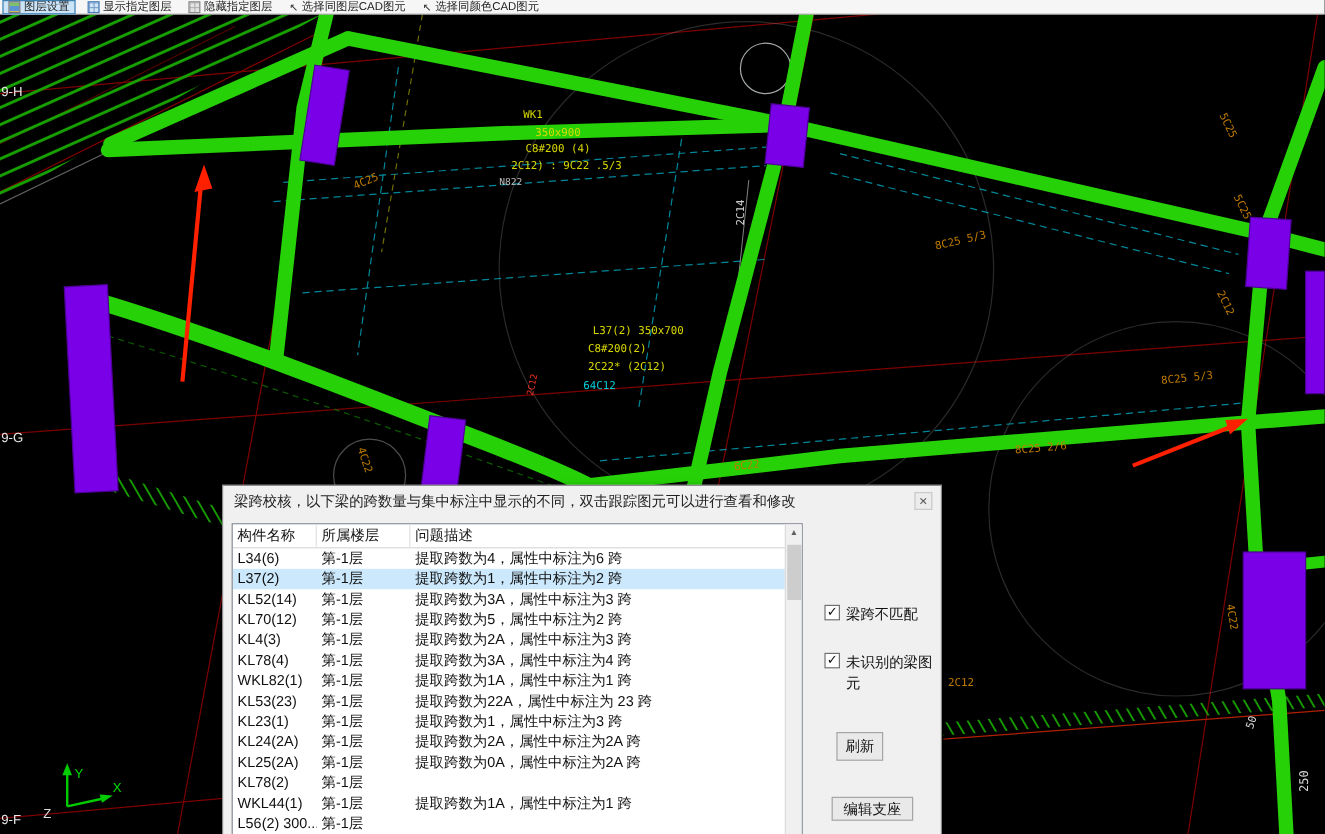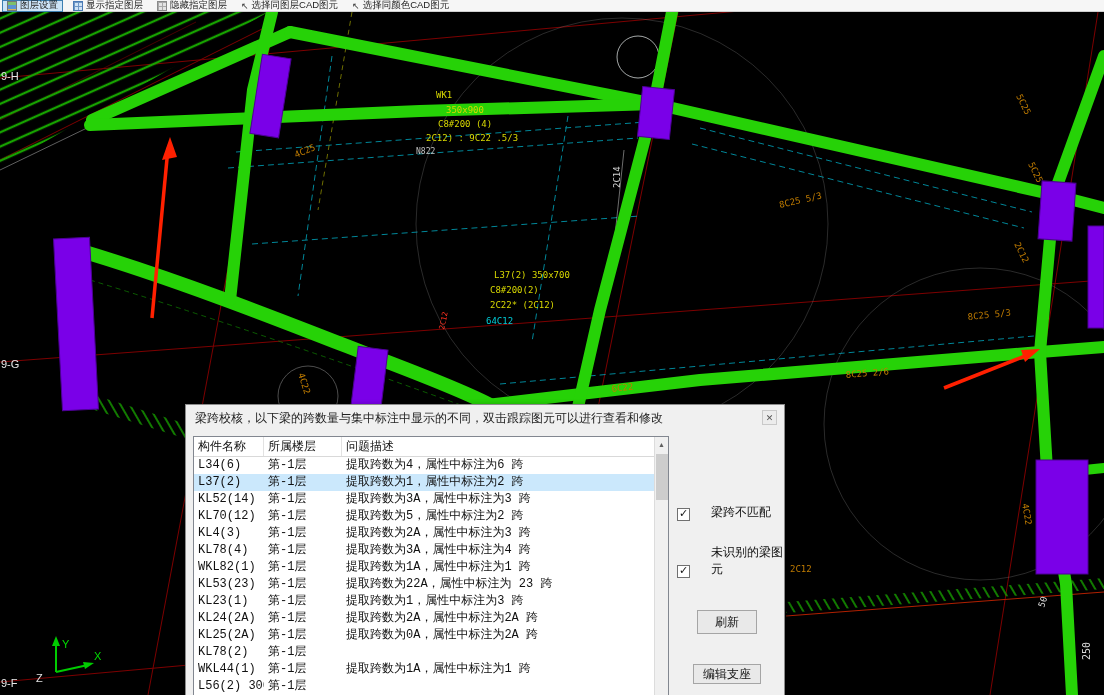--- a/index.html
+++ b/index.html
@@ -43,36 +43,36 @@
          background:#fff; border:1px solid #828790; overflow:hidden; }
   .thead { display:flex; height:20px; line-height:19px; background:#fff;
            border-bottom:1px solid #d9d9d9; color:#111; }
   .th { padding-left:4px; border-right:1px solid #e2e2e2; overflow:hidden; white-space:nowrap; }
   .c-name { width:70px; flex:0 0 auto; }
   .c-floor { width:78px; flex:0 0 auto; }
   .c-desc { flex:1; border-right:none; }
   .tbody { position:absolute; left:0; top:20px; right:14px; bottom:0; }
   .trow { display:flex; height:17px; line-height:17px; white-space:nowrap; }
   .trow.sel { background:#cbe8fc; }
-  .tcell { padding-left:4px; overflow:hidden;font-family:Liberation Mono, monospace; }
+  .tcell { padding-left:4px; overflow:hidden; }
   .vscroll { position:absolute; top:0; right:0; bottom:0; width:14px;
              background:#f0f0f0; border-left:1px solid #dcdcdc; }
   .sb-up { height:15px; font-size:7px; line-height:15px; text-align:center; color:#606060;
            background:#f0f0f0; }
   .sb-thumb { position:absolute; top:17px; left:1px; width:12px; height:46px; background:#cdcdcd; }
 
   .side { position:absolute; left:483px; top:31px; right:0; bottom:0; }
-  .chk { position:absolute; left:8px; display:flex; align-items:flex-end; gap:21px; cursor:default; }
+  .chk { position:absolute; left:18px; display:flex; align-items:flex-start; gap:5px; cursor:default; }
   .chk.k0 { top:68px; } .chk.k1 { top:108px; }
   .box { width:13px; height:13px; background:#fff; border:1px solid #707070;
          display:inline-block; position:relative; flex:0 0 auto; }
   .box.on::after { content:"✓"; position:absolute; left:1px; top:-2px; font-size:11px; color:#111; }
   .btn { position:absolute; background:#e9e9e9; border:1px solid #a5a5a5; font-size:12px;
          color:#111; font-family:"Liberation Sans",sans-serif; cursor:default; }
-  .btn.b1 { left:28px; top:174px; width:60px; height:24px; }
+  .btn.b1 { left:28px; top:174px; width:39px; height:24px; }
   .btn.b2 { left:24px; top:228px; width:68px; height:20px; }
 
   .cadtext { font-family:"DejaVu Sans Mono", monospace; }
 </style>
 </head>
 <body>
 
 <div class="toolbar">
   <div class="tb-item sel">
     <span class="tb-ico ic-layers"></span>

